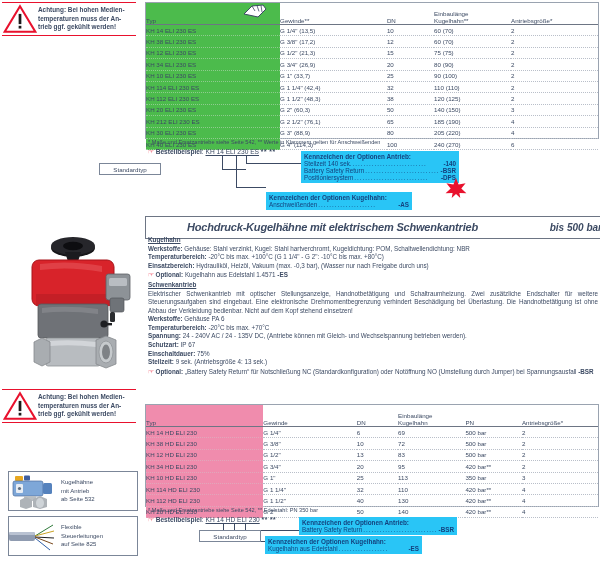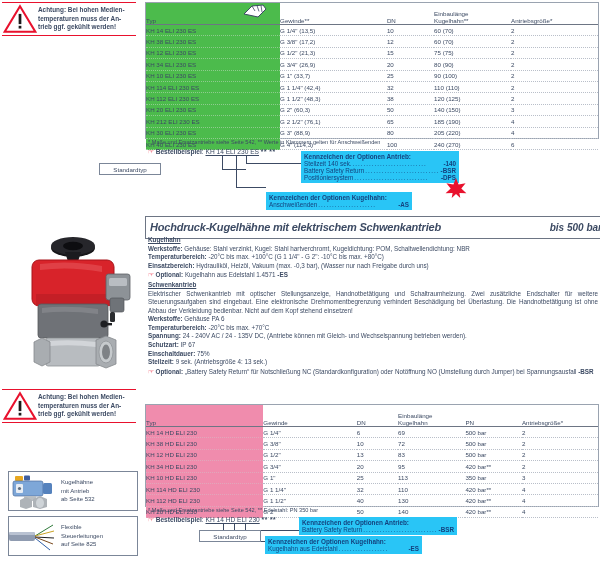--- a/index.html
+++ b/index.html
@@ -105,20 +105,21 @@
   
   .title-bar {
     position: absolute;
     border: 0.8px solid #6d7584;
     display: flex; align-items: center; justify-content: space-between;
     padding: 1.5px 6px 2.5px 4px;
   }
   .title-bar .t-main {
     font-weight: bold; font-style: italic; font-size: 11px; color: #3c4a63;
     letter-spacing: -0.2px;
+    margin-left: 37px;
   }
   .title-bar .t-right {
     font-weight: bold; font-style: italic; font-size: 10px; color: #3c4a63;
   }
 
   
   .body-txt { position: absolute; font-size: 6.3px; line-height: 1.36; color: #3c4a63; }
   .body-txt .sec { font-weight: bold; text-decoration: underline; display:block; }
   .body-txt .lbl { font-weight: bold; }
   .body-txt p { margin: 0; }

